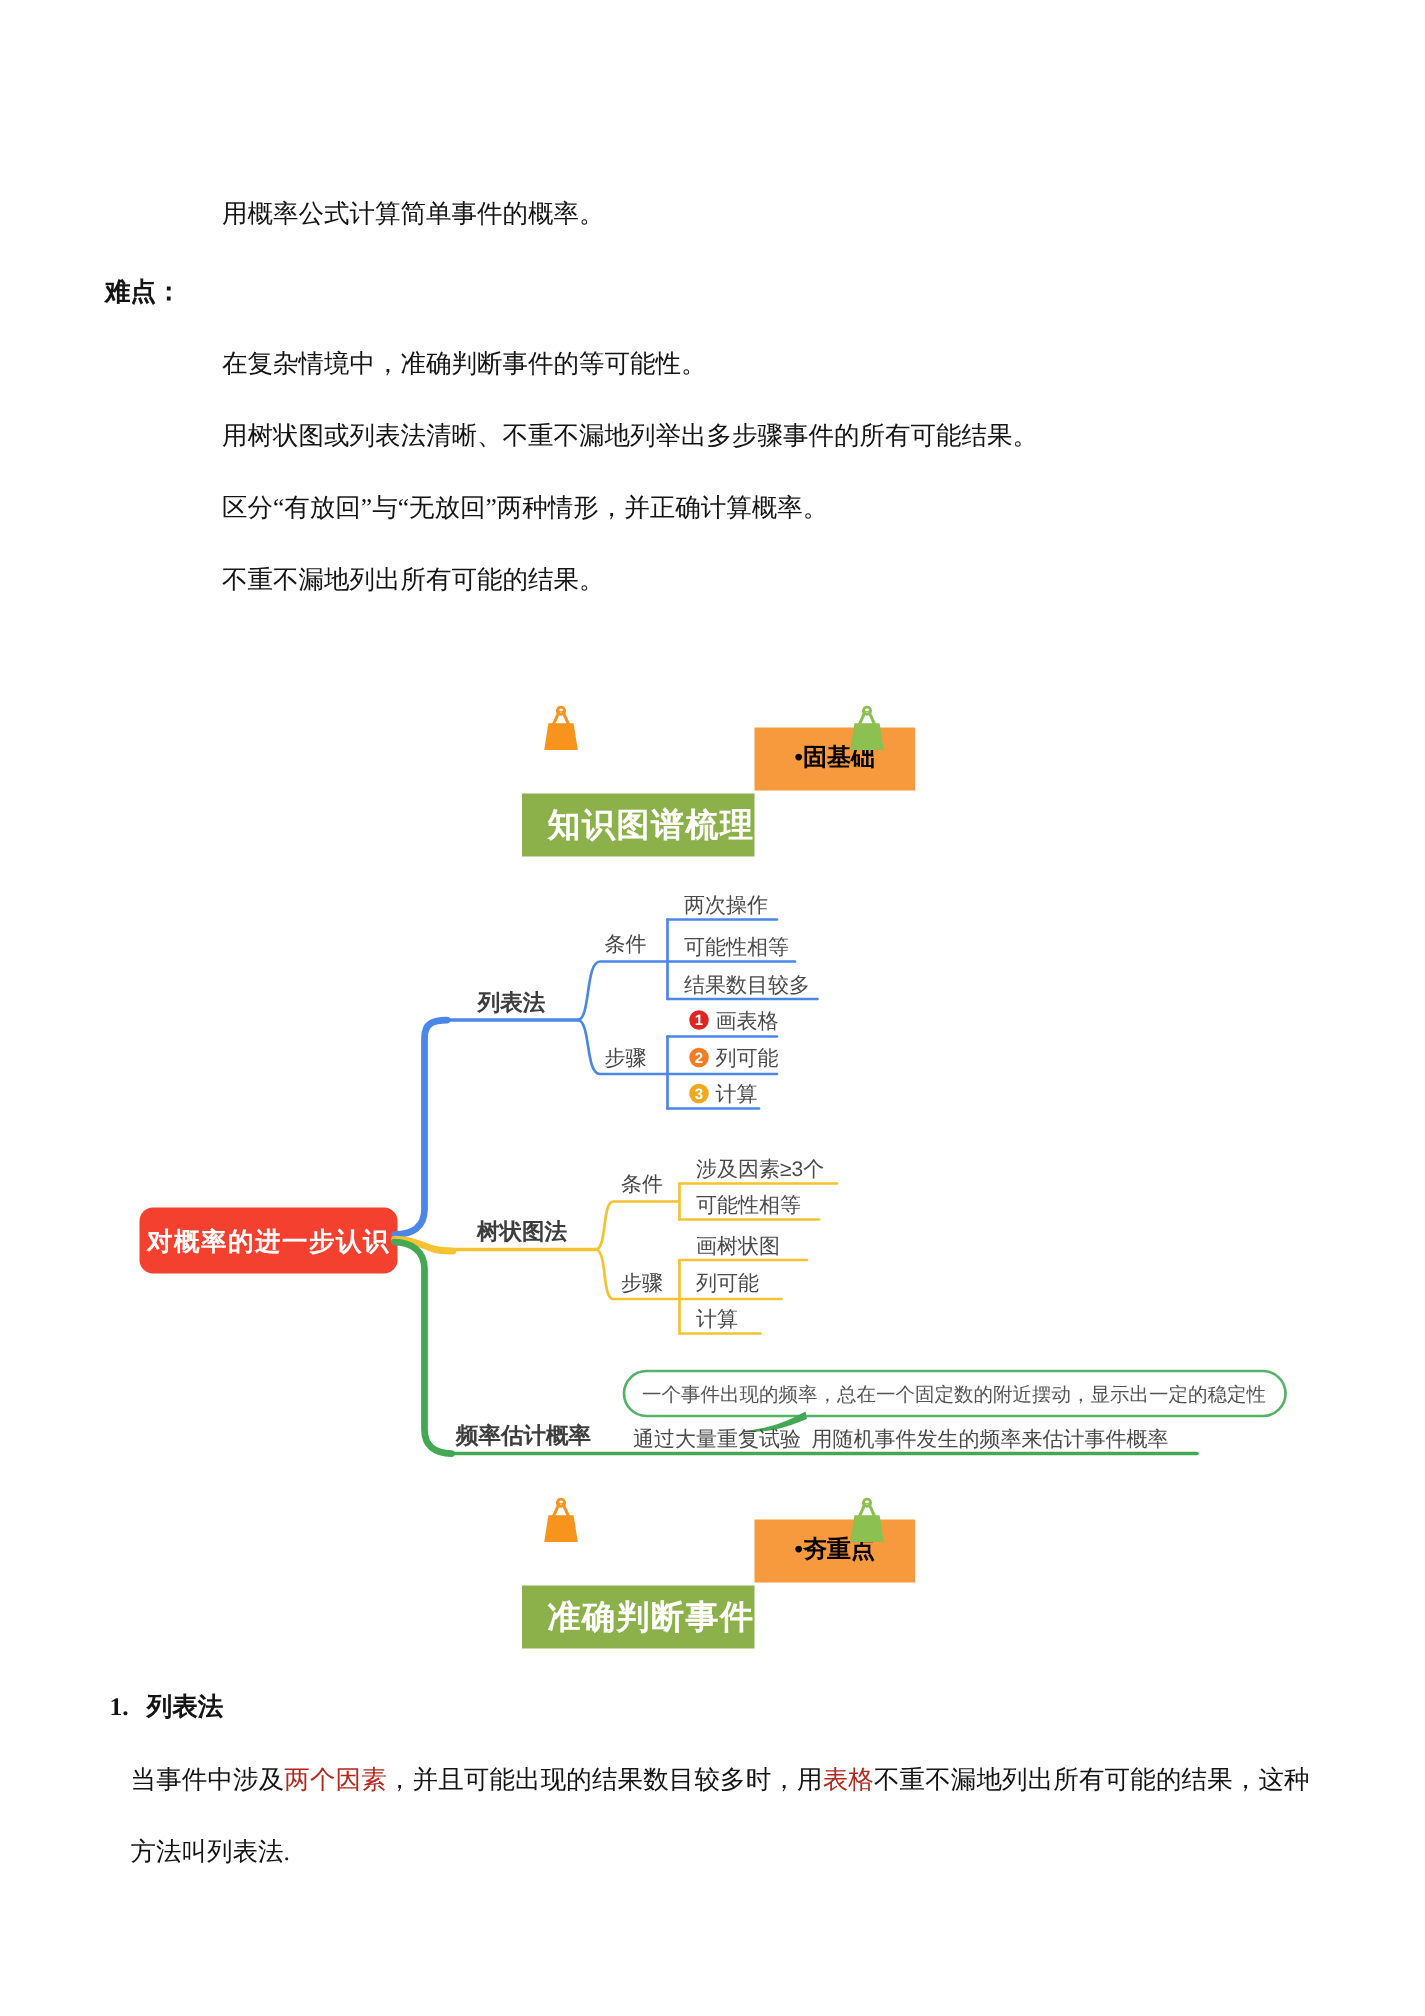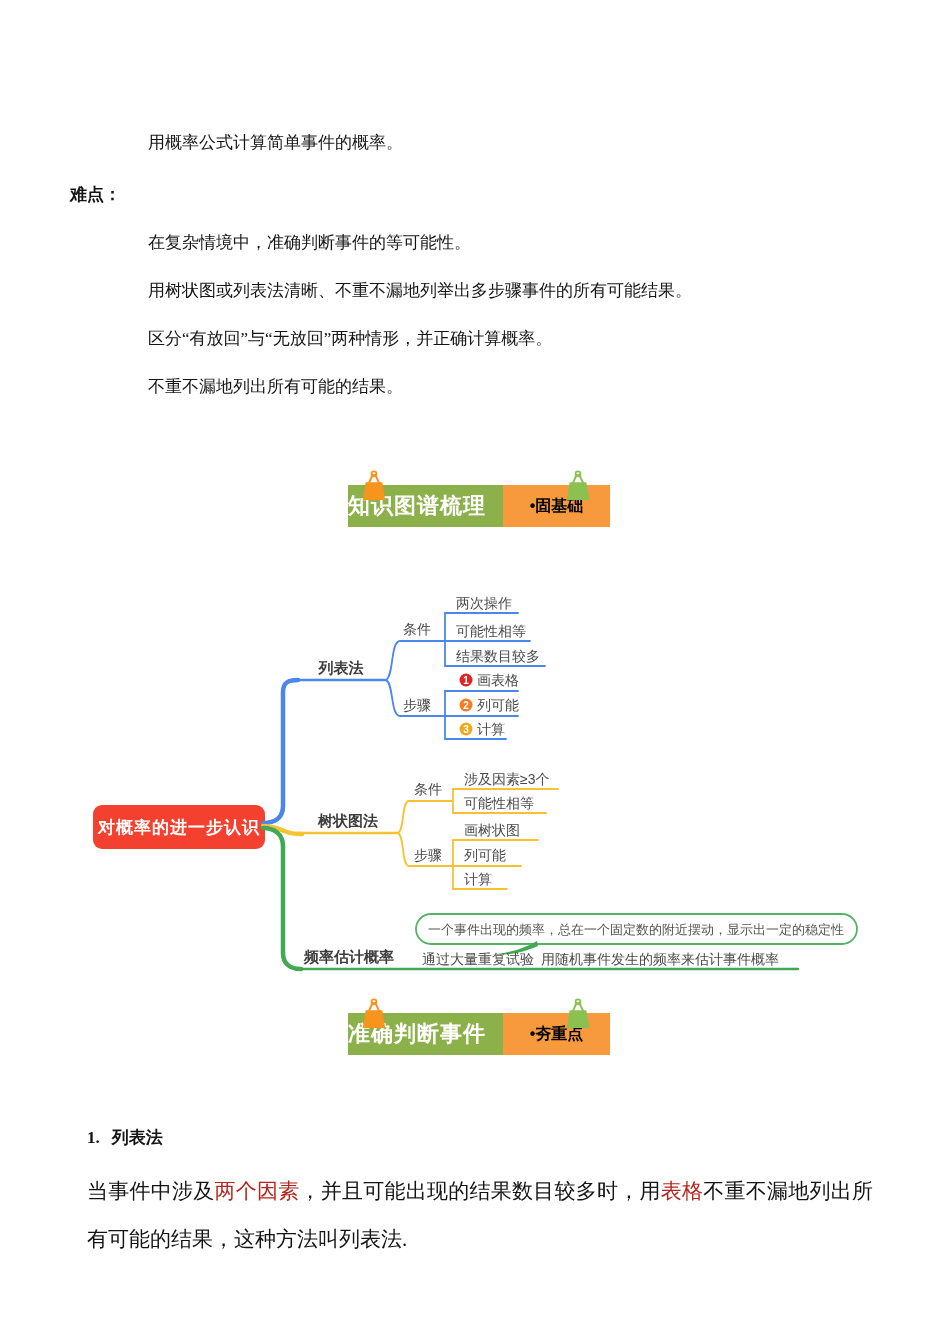--- a/index.html
+++ b/index.html
@@ -1,28 +1,28 @@
 <!DOCTYPE html>
 <html><head>
 <meta charset="utf-8">
 <style>
   html,body{margin:0;padding:0;background:#fff;}
   .page{position:relative;width:931px;height:1344px;background:#fff;overflow:hidden;
         font-family:"Liberation Serif",serif;color:#141414;}
   .txt{position:absolute;font-size:17px;line-height:20px;white-space:nowrap;}
   .txt b{font-weight:normal;}
   .hd{position:absolute;font-size:17px;font-weight:bold;line-height:20px;white-space:nowrap;}
-  .para{position:absolute;font-size:21px;line-height:48px;text-align:justify;color:#141414;}
+  .para{position:absolute;font-size:17px;line-height:48px;text-align:justify;color:#141414;}
   .red{color:#b5271d;}
 
   
   .banner{position:absolute;left:348px;width:262px;height:42px;display:flex;
           font-family:"Liberation Sans",sans-serif;}
   .banner .bn-left{width:155px;height:42px;background:#8cb04a;color:#fff;font-size:22px;
-          font-weight:bold;text-align:left;line-height:42px;letter-spacing:1px;}
+          font-weight:bold;text-align:right;line-height:42px;letter-spacing:1px;margin-top:44px;}
   .banner .bn-right{width:107px;height:42px;background:#f79a3d;color:#000000;font-size:16px;
           font-weight:bold;text-align:center;line-height:42px;}
   .clip{position:absolute;top:-17px;width:28px;height:34px;}
   .clip-l{left:12px;}
   .clip-r{right:18px;}
 
   
   .mindmap{position:absolute;left:0;top:560px;}
   .mindmap text{font-family:"Liberation Sans",sans-serif;}
   .st-blue{stroke:#4a87e8;}
@@ -153,17 +153,17 @@
       <circle cx="15" cy="5" r="2.6" stroke="#f7941e" stroke-width="2" fill="none"></circle>
       <polygon points="6,14 24,14 27,33 3,33" fill="#f7941e"></polygon>
     </svg>
     <svg class="clip clip-r" viewBox="0 0 30 34">
       <path d="M9,16 L14,5 M21,16 L16,5" stroke="#8cc152" stroke-width="2.2" fill="none"></path>
       <circle cx="15" cy="5" r="2.6" stroke="#8cc152" stroke-width="2" fill="none"></circle>
       <polygon points="6,14 24,14 27,33 3,33" fill="#8cc152"></polygon>
     </svg>
   </div>
 
-  <p class="hd" style="left:87px;top:1111px"><span style="margin-right:12px">1.</span><span>列表法</span></p>
+  <p class="hd" style="left:73px;top:1111px"><span style="margin-right:12px">1.</span><span>列表法</span></p>
 
   <p class="para" style="left:87px;top:1146px;width:786px"><span>当事件中涉及</span><span class="red">两个因素</span><span>，并且可能出现的结果数目较多时，用</span><span class="red">表格</span><span>不重不漏地列出所有可能的结果，这种方法叫列表法.</span></p>
 
 </div>
 
 </body></html>

